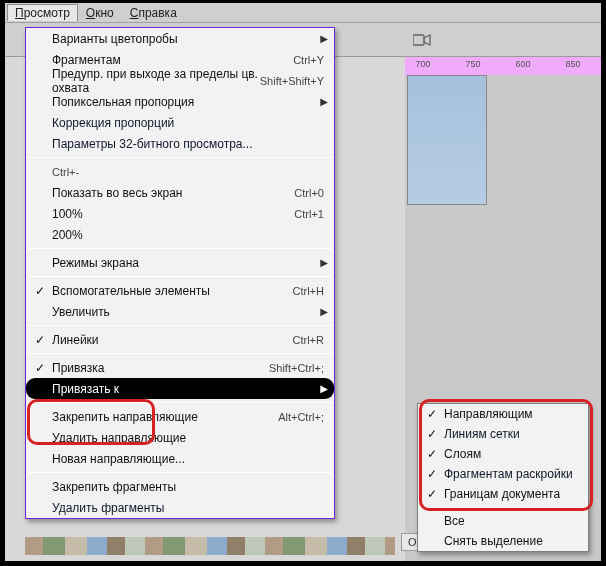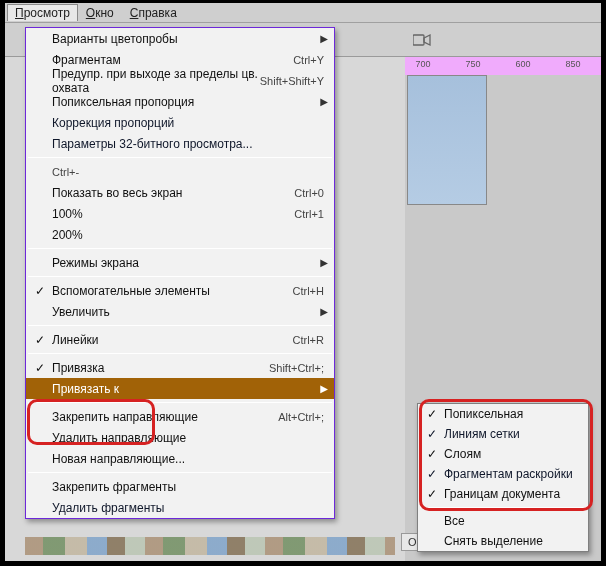--- a/index.html
+++ b/index.html
@@ -129,22 +129,23 @@
     width: 12px;
     text-align: center;
   }
   .menu-row .arrow {
     position: absolute;
     right: 6px;
     font-size: 10px;
     color: #333;
   }
   .menu-row.highlighted {
-    background: #a16207;
+    background: #000000;
     color: #fff;
+    border-radius: 9px;
   }
   .menu-row.highlighted .shortcut,
   .menu-row.highlighted .arrow { color: #fff; }
   .menu-sep {
     height: 1px;
     margin: 3px 2px;
     background: #c0c0c0;
     border-bottom: 1px solid #fff;
   }
 
@@ -295,21 +296,21 @@
         <span class="label">Закрепить фрагменты</span>
       </div>
       <div class="menu-row disabled">
         <span class="label">Удалить фрагменты</span>
       </div>
     </div>
 
   <div class="submenu" id="submenu">
       <div class="menu-row">
         <span class="check">✓</span>
-        <span class="label">Попиксельная</span>
+        <span class="label">Направляющим</span>
       </div>
       <div class="menu-row disabled">
         <span class="check">✓</span>
         <span class="label">Линиям сетки</span>
       </div>
       <div class="menu-row">
         <span class="check">✓</span>
         <span class="label">Слоям</span>
       </div>
       <div class="menu-row disabled">

